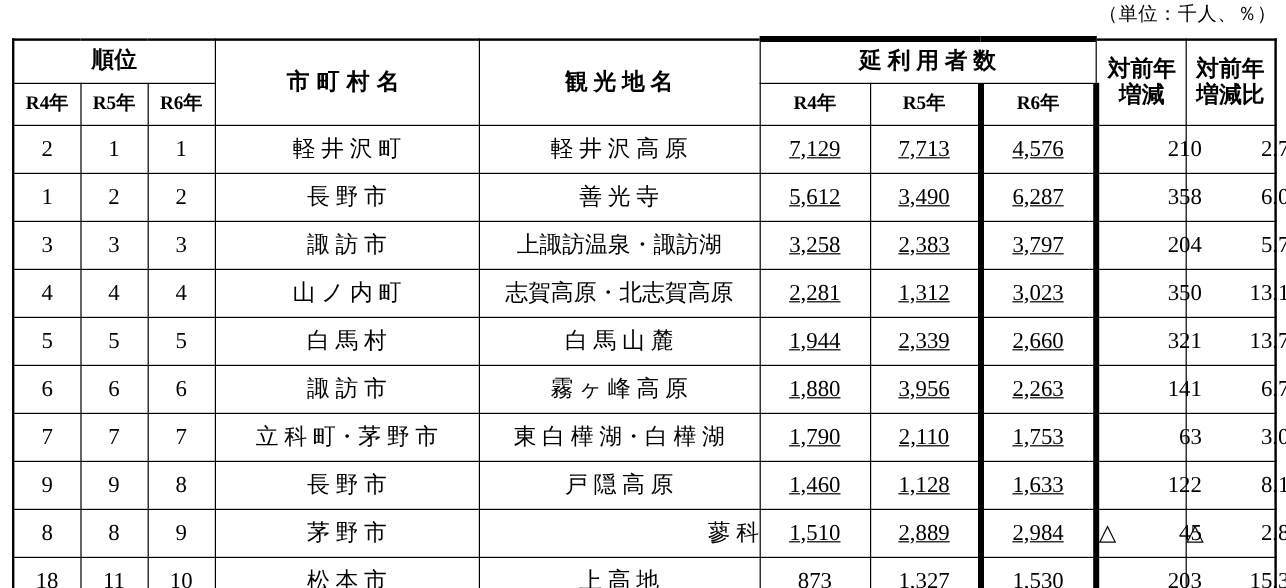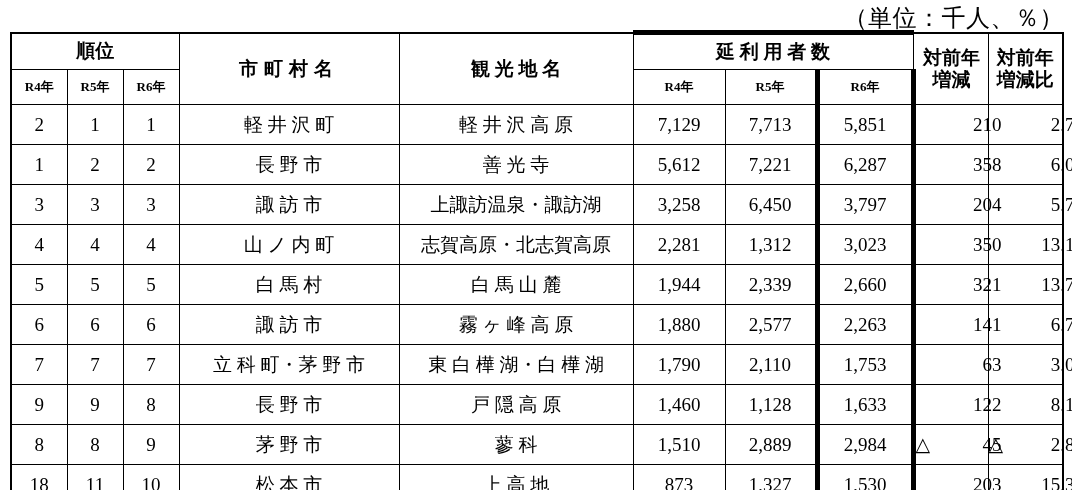--- a/index.html
+++ b/index.html
@@ -12,21 +12,21 @@
     height: 490px;
     font-family: "Liberation Serif", "DejaVu Serif", serif;
     color: #000000;
     position: relative;
     overflow: hidden;
   }
   .unit-note {
     position: absolute;
     top: 2px;
     right: 8px;
-    font-size: 24px;
+    font-size: 16px;
     letter-spacing: 0.5px;
     white-space: nowrap;
   }
   table.stat {
     position: absolute;
     top: 30px;
     left: 10px;
     width: 1052px;
     border-collapse: collapse;
     table-layout: fixed;
@@ -38,41 +38,42 @@
     text-align: center;
     vertical-align: middle;
     line-height: 1.15;
     background: #fff;
   }
   
   table.stat {
     border: 2px solid #000;
   }
   .hdr-rank { height: 34px; }
-  .hdr-sub { height: 34px; font-size: 13px; }
+  .hdr-sub { height: 34px; font-size: 16px; }
   .tall { height: 68px; }
   .dataRow td { height: 39px; }
 
   
   .dot-l { border-left: 1px dotted #000 !important; }
   .dot-r { border-right: 1px dotted #000 !important; }
 
   .num {
     text-align: right;
     padding-right: 9px;
     font-family: "Liberation Serif", "DejaVu Serif", serif;
+    text-decoration: underline;
   }
   .rank-cell { width: 56px; }
   .town-cell, .spot-cell {
     padding: 0 10px;
     margin-left: 12px;
   }
   .spread {
     display: flex;
-    justify-content: center;
+    justify-content: flex-end;
     width: 100%;
   }
   .hdr-spaced { letter-spacing: 6px; }
 
   
   .emph-left { border-left: 5px solid #000 !important; }
   .emph-right { border-right: 5px solid #000 !important; }
   .emph-top { border-top: 5px solid #000 !important; }
   .emph-bottom { border-bottom: 4px solid #000 !important; }
 
@@ -143,52 +144,52 @@
   </thead>
   <tbody>
     <tr class="dataRow">
       <td class="rank-cell">2</td>
       <td class="rank-cell dot-l dot-r">1</td>
       <td class="rank-cell">1</td>
       <td class="town-cell">軽 井 沢 町</td>
       <td class="spot-cell">軽 井 沢 高 原</td>
       <td class="num">7,129</td>
       <td class="num">7,713</td>
-      <td class="num emph-left emph-right">5,851</td>
+      <td class="num emph-left emph-right">4,576</td>
       <td class="cmp-cell">
         <span class="cmp-inner"><span class="tri"></span><span>210</span></span>
       </td>
       <td class="cmp-cell">
         <span class="cmp-inner"><span class="tri"></span><span>2.7</span></span>
       </td>
     </tr>
     <tr class="dataRow">
       <td class="rank-cell">1</td>
       <td class="rank-cell dot-l dot-r">2</td>
       <td class="rank-cell">2</td>
       <td class="town-cell">長 野 市</td>
       <td class="spot-cell">善 光 寺</td>
       <td class="num">5,612</td>
-      <td class="num">7,221</td>
+      <td class="num">3,490</td>
       <td class="num emph-left emph-right">6,287</td>
       <td class="cmp-cell">
         <span class="cmp-inner"><span class="tri"></span><span>358</span></span>
       </td>
       <td class="cmp-cell">
         <span class="cmp-inner"><span class="tri"></span><span>6.0</span></span>
       </td>
     </tr>
     <tr class="dataRow">
       <td class="rank-cell">3</td>
       <td class="rank-cell dot-l dot-r">3</td>
       <td class="rank-cell">3</td>
       <td class="town-cell">諏 訪 市</td>
       <td class="spot-cell">上諏訪温泉・諏訪湖</td>
       <td class="num">3,258</td>
-      <td class="num">6,450</td>
+      <td class="num">2,383</td>
       <td class="num emph-left emph-right">3,797</td>
       <td class="cmp-cell">
         <span class="cmp-inner"><span class="tri"></span><span>204</span></span>
       </td>
       <td class="cmp-cell">
         <span class="cmp-inner"><span class="tri"></span><span>5.7</span></span>
       </td>
     </tr>
     <tr class="dataRow">
       <td class="rank-cell">4</td>
@@ -222,21 +223,21 @@
         <span class="cmp-inner"><span class="tri"></span><span>13.7</span></span>
       </td>
     </tr>
     <tr class="dataRow">
       <td class="rank-cell">6</td>
       <td class="rank-cell dot-l dot-r">6</td>
       <td class="rank-cell">6</td>
       <td class="town-cell">諏 訪 市</td>
       <td class="spot-cell">霧 ヶ 峰 高 原</td>
       <td class="num">1,880</td>
-      <td class="num">2,577</td>
+      <td class="num">3,956</td>
       <td class="num emph-left emph-right">2,263</td>
       <td class="cmp-cell">
         <span class="cmp-inner"><span class="tri"></span><span>141</span></span>
       </td>
       <td class="cmp-cell">
         <span class="cmp-inner"><span class="tri"></span><span>6.7</span></span>
       </td>
     </tr>
     <tr class="dataRow">
       <td class="rank-cell">7</td>

